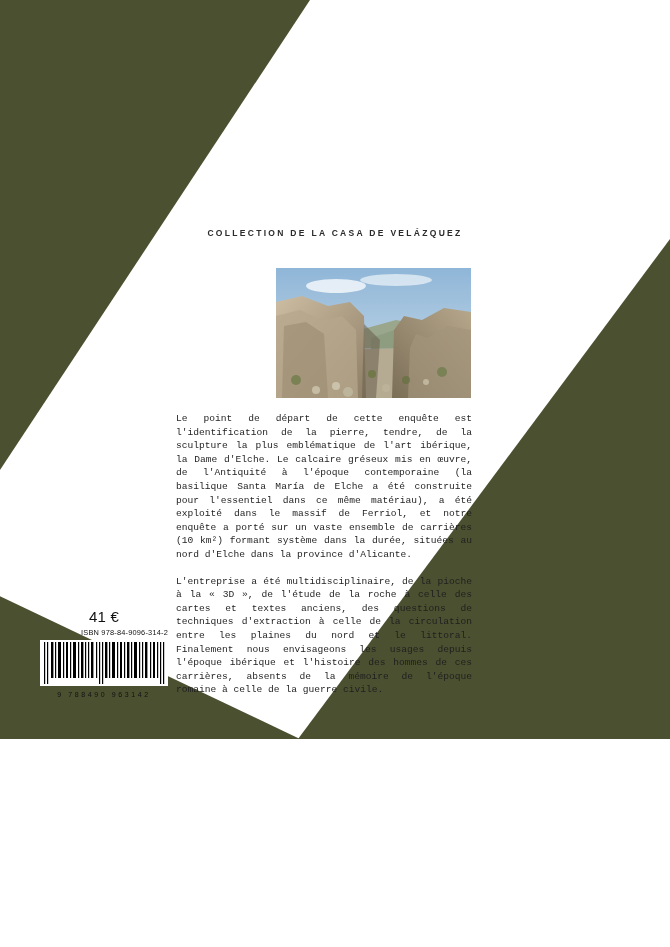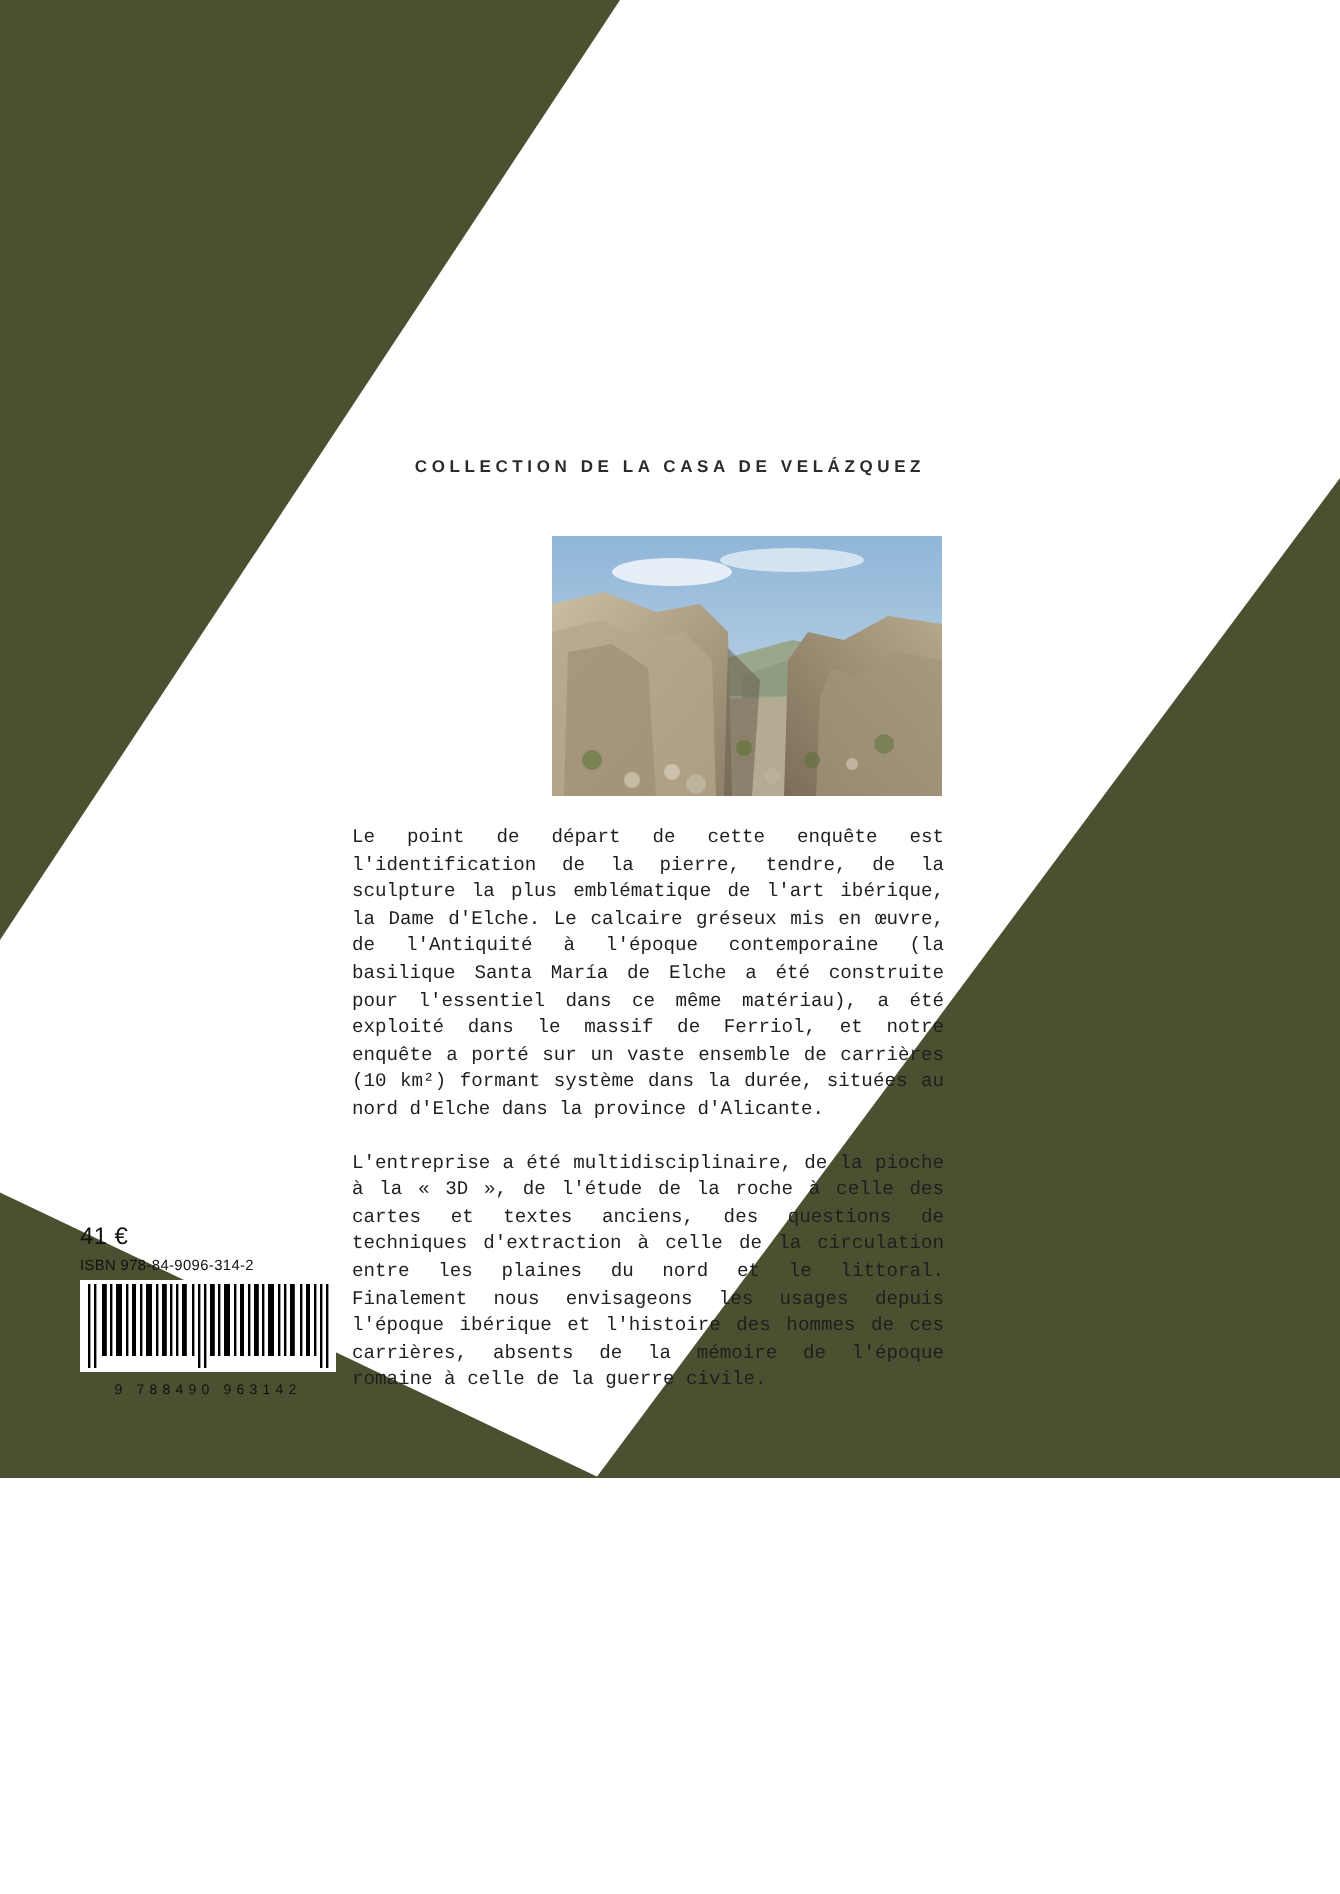--- a/index.html
+++ b/index.html
@@ -86,31 +86,32 @@
   }
   .blurb p:last-child { margin-bottom: 0; }
 
   .isbn-block {
     position: absolute;
     left: 40px;
     bottom: 53px;
     width: 128px;
   }
   .price {
-    font-size: 12px;
+    font-size: 15px;
     color: #111;
-    text-align: left;
+    text-align: center;
     margin: 0 0 3px 0;
     letter-spacing: 0.2px;
   }
   .isbn-text {
     font-size: 7.4px;
     color: #111;
     margin: 0 0 3px 0;
     letter-spacing: 0.2px;
+    text-align: right;
   }
   .barcode {
     width: 128px;
     height: 46px;
     background: #ffffff;
   }
   .barcode-digits {
     font-size: 7px;
     letter-spacing: 2.6px;
     color: #111;

